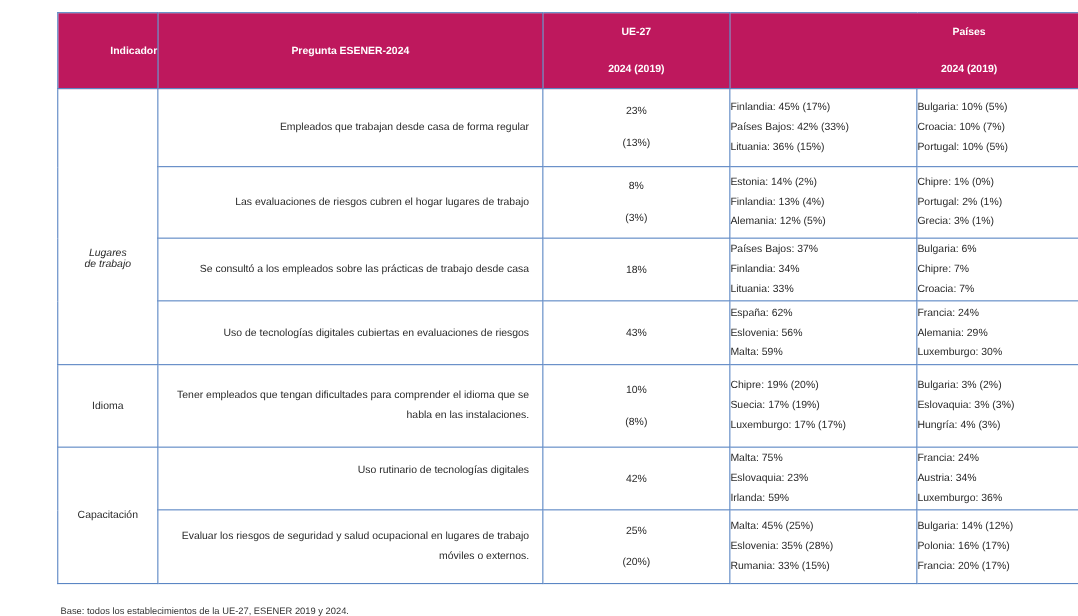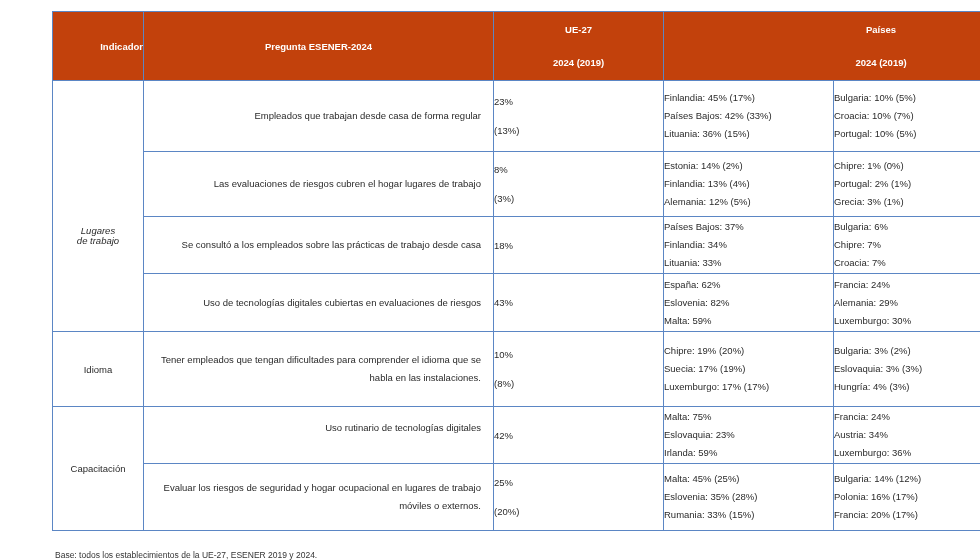--- a/index.html
+++ b/index.html
@@ -1,28 +1,28 @@
 <!DOCTYPE html>
 <html><head>
 <meta charset="utf-8">
 <style>
   html, body { margin: 0; padding: 0; background: #ffffff; }
   body { width: 980px; height: 560px; position: relative; overflow: hidden;
          font-family: "Liberation Sans", "DejaVu Sans", sans-serif; color: #2a2a2a; }
   table.esener { position: absolute; left: 52px; top: 11px; width: 876px;
          border-collapse: collapse; table-layout: fixed; font-size: 9.5px; }
   table.esener td, table.esener th { border: 1.5px solid #5b86c4; padding: 0; }
-  table.esener thead th { background: #c2410c; color: #ffffff; font-weight: bold; font-size: 9.5px; height: 68px; }
+  table.esener thead th { background: #be185d; color: #ffffff; font-weight: bold; font-size: 9.5px; height: 68px; }
   th.ind-h { text-align: right; padding-left: 12px; }
   th.head-2line .l1 { display: block; margin-bottom: 22px; }
   th.head-2line .l2 { display: block; }
   td.indic { text-align: center; vertical-align: middle; }
   td.indic .txt { display: inline-block; line-height: 1.05; }
   td.q { padding: 0 12px !important; line-height: 18px; vertical-align: middle; text-align: right; }
-  td.ue { text-align: left; vertical-align: middle; }
+  td.ue { text-align: center; vertical-align: middle; }
   td.ue .now { display: block; }
   td.ue .prev { display: block; margin-top: 18px; }
   td.cty { text-align: left; vertical-align: middle; }
   td.cty .c { display: block; line-height: 18px; }
   .foot { position: absolute; left: 55px; top: 550px; font-size: 8.5px; color: #333; }
 </style>
 </head>
 <body>
 
 <table class="esener">
@@ -108,21 +108,21 @@
       </td>
     </tr>
 
     <tr style="height:58px">
       <td class="q">Uso de tecnologías digitales  cubiertas en evaluaciones de riesgos</td>
       <td class="ue">
         <span class="now">43%</span>
       </td>
       <td class="cty">
         <span class="c">España: 62%</span>
-        <span class="c">Eslovenia: 82%</span>
+        <span class="c">Eslovenia: 56%</span>
         <span class="c">Malta: 59%</span>
       </td>
       <td class="cty">
         <span class="c">Francia: 24%</span>
         <span class="c">Alemania: 29%</span>
         <span class="c">Luxemburgo: 30%</span>
       </td>
     </tr>
 
     <tr style="height:75px">
@@ -160,21 +160,21 @@
         <span class="c">Irlanda: 59%</span>
       </td>
       <td class="cty">
         <span class="c">Francia: 24%</span>
         <span class="c">Austria: 34%</span>
         <span class="c">Luxemburgo: 36%</span>
       </td>
     </tr>
 
     <tr style="height:67px">
-      <td class="q">Evaluar los riesgos de seguridad y hogar ocupacional en lugares de trabajo móviles o externos.</td>
+      <td class="q">Evaluar los riesgos de seguridad y salud ocupacional en lugares de trabajo móviles o externos.</td>
       <td class="ue">
         <span class="now">25%</span>
         <span class="prev">(20%)</span>
       </td>
       <td class="cty">
         <span class="c">Malta: 45% (25%)</span>
         <span class="c">Eslovenia: 35% (28%)</span>
         <span class="c">Rumania: 33% (15%)</span>
       </td>
       <td class="cty">

